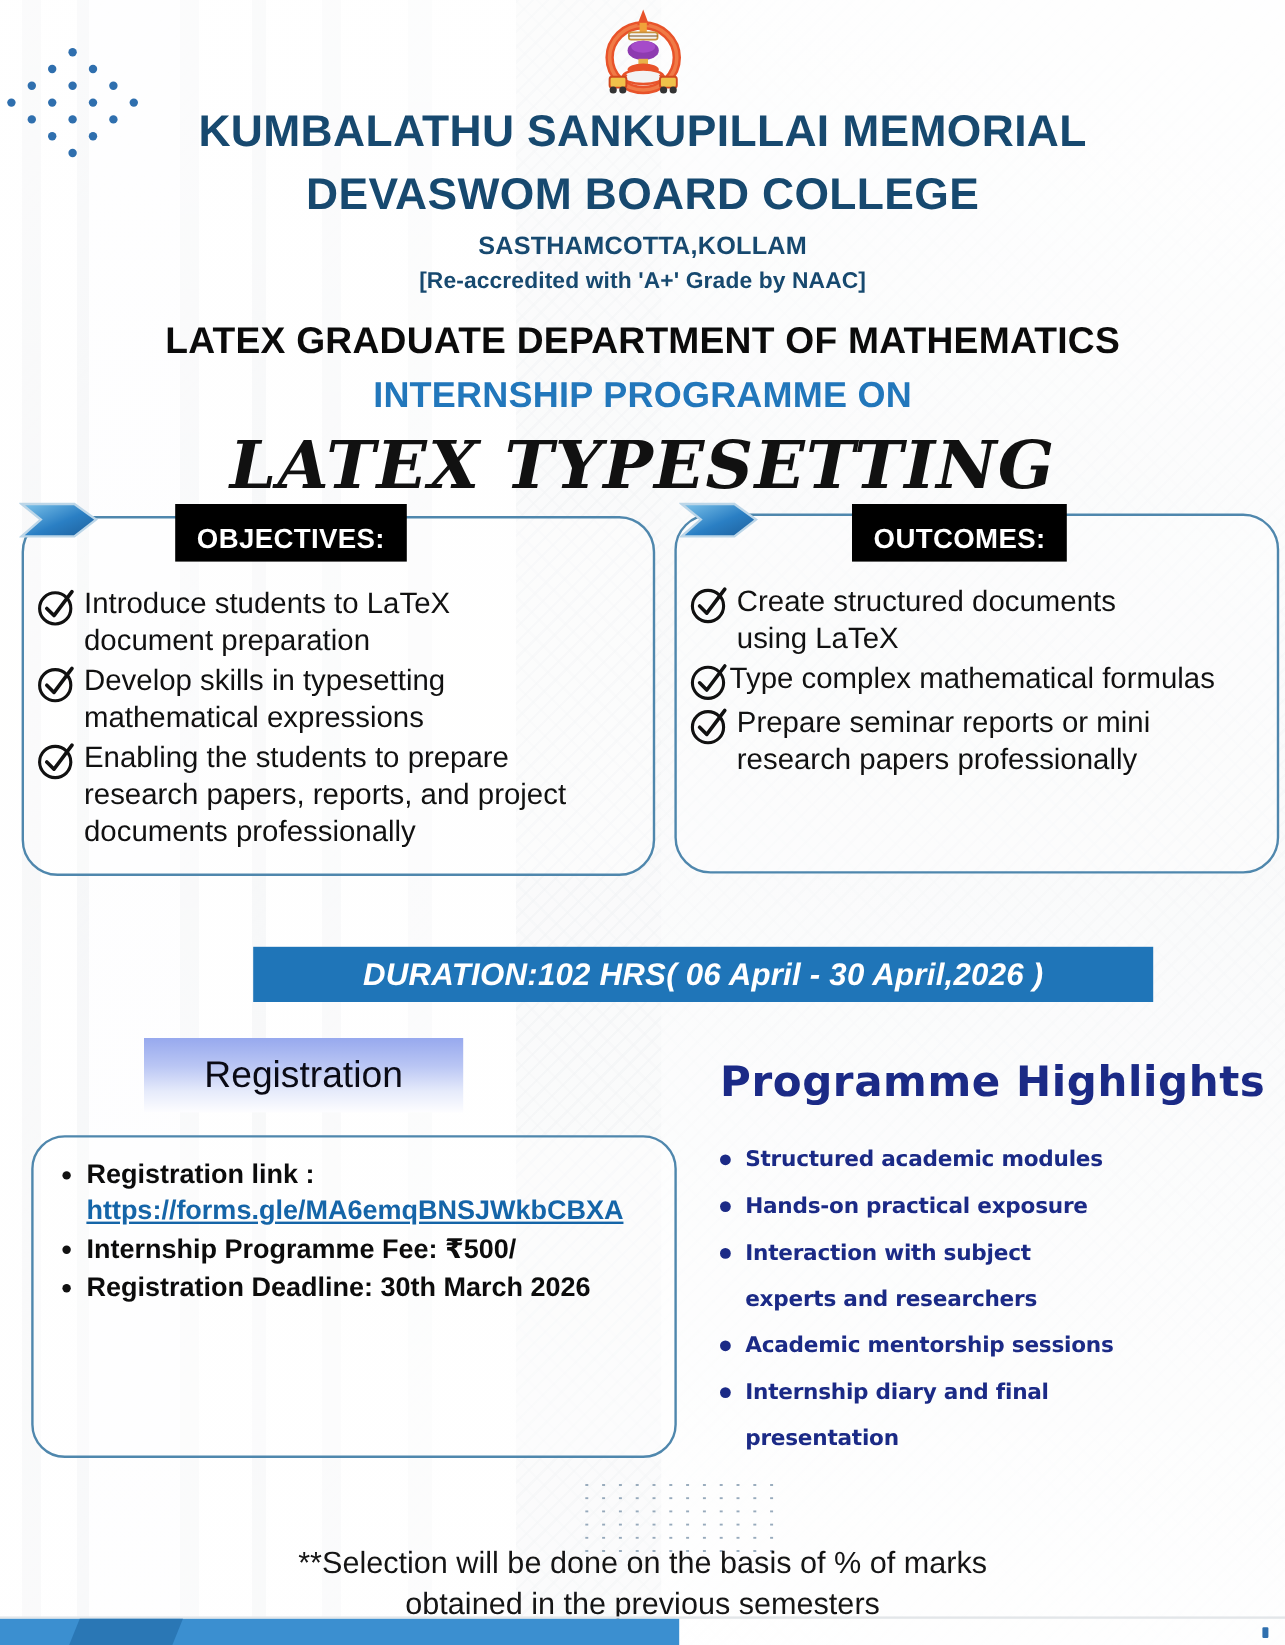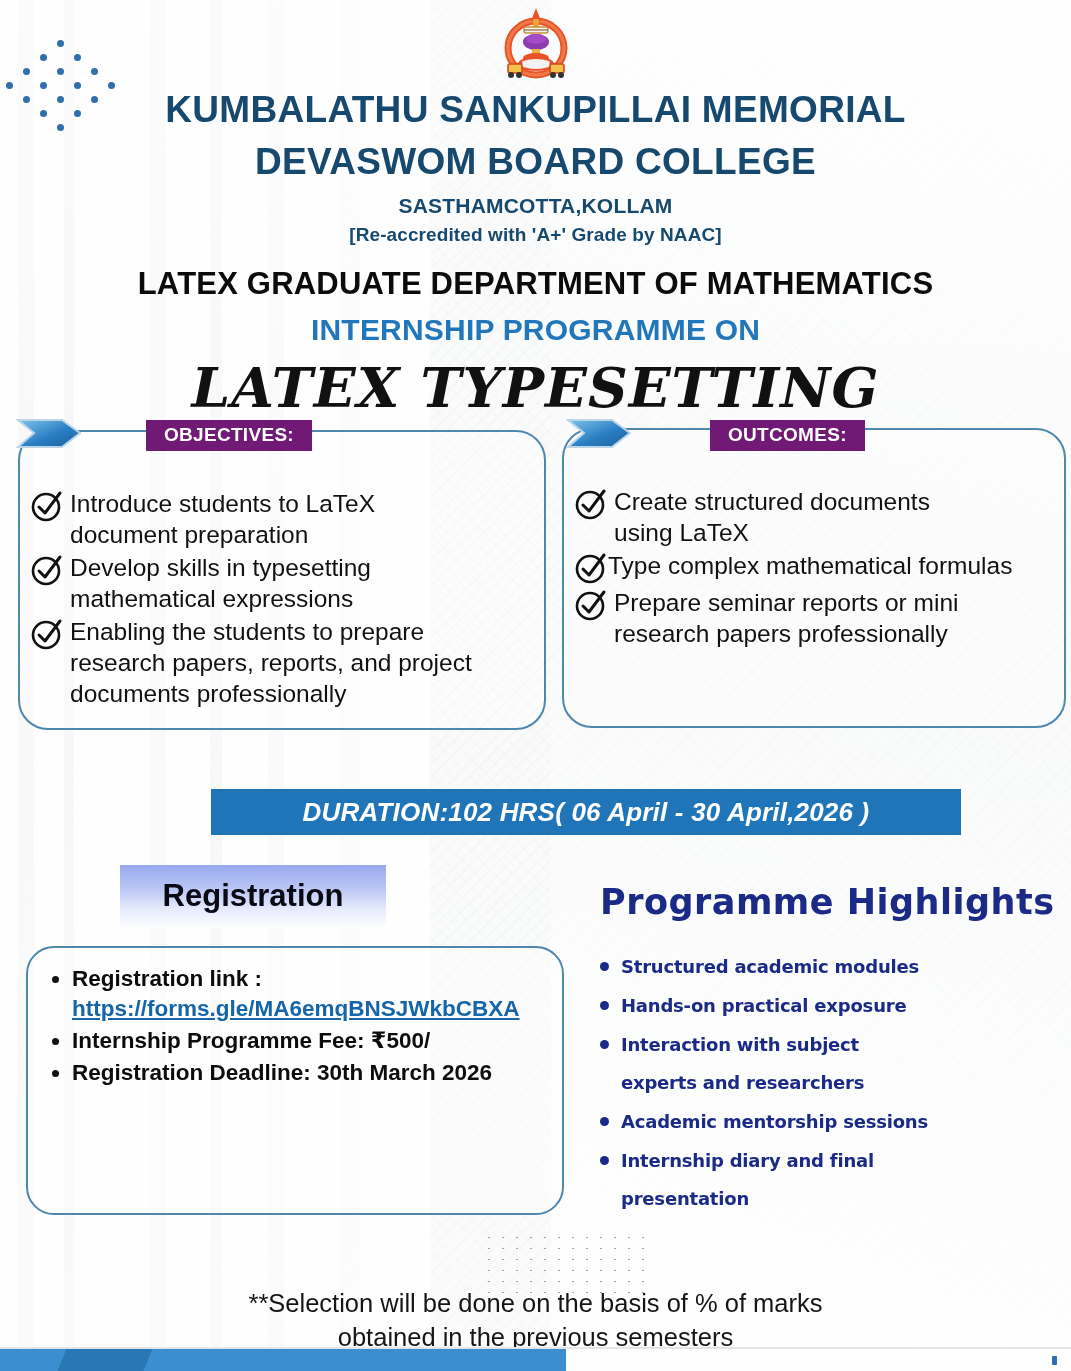--- a/index.html
+++ b/index.html
@@ -77,43 +77,43 @@
 
   
   .card{position:absolute;border:2px solid #4f87ad;border-radius:30px;
     background:rgba(255,255,255,.34);}
   #objectives-card{left:18px;top:430px;width:524px;height:296px;}
   #outcomes-card{left:562px;top:428px;width:500px;height:296px;}
 
   .chev{position:absolute;width:70px;height:38px;}
   .chev svg{display:block;}
   .card-title{
-    position:absolute;background:#701a75;color:#fff;font-weight:800;font-size:19px;
-    letter-spacing:.3px;padding:4px 18px 5px;white-space:nowrap;
+    position:absolute;background:#000000;color:#fff;font-weight:800;font-size:23px;
+    letter-spacing:.3px;padding:16px 18px 5px;white-space:nowrap;
   }
 
   .clist{position:absolute;left:10px;right:8px;top:56px;}
   .citem{display:flex;align-items:flex-start;gap:6px;margin-bottom:2px;}
   .citem .tick{flex:0 0 auto;width:34px;height:34px;margin-top:1px;}
   .citem .txt{color:#111;font-size:24.5px;line-height:31px;font-weight:400;
     font-family:"Liberation Sans",sans-serif;white-space:pre-line;}
   #outcomes-card .citem .txt{font-size:24.5px;}
   #outcomes-card .citem.tight{gap:0px;}
   #outcomes-card .citem.tight .txt{white-space:nowrap;text-align:center;}
 
   
   #duration-banner{position:absolute;left:211px;top:789px;width:750px;height:46px;
     background:#1f75b8;display:flex;align-items:center;justify-content:center;}
   #duration-banner span{color:#fff;font-weight:800;font-size:26px;letter-spacing:.2px;font-style:italic;}
 
   
   #registration-chip{position:absolute;left:120px;top:865px;width:266px;height:62px;
     background:linear-gradient(180deg,#97a9ee 0%,#bac6f4 38%,#e6ebfb 72%,#fdfdff 100%);
     display:flex;align-items:center;justify-content:center;}
-  #registration-chip span{color:#0a0a14;font-weight:700;font-size:31px;}
+  #registration-chip span{color:#0a0a14;font-weight:400;font-size:31px;}
 
   #registration-card{position:absolute;left:26px;top:946px;width:534px;height:265px;
     border:2px solid #4f87ad;border-radius:28px;background:rgba(255,255,255,.40);}
   #registration-card ul{list-style:none;margin:0;padding:16px 14px 0 18px;}
   #registration-card li{position:relative;padding-left:26px;margin-bottom:2px;
     font-weight:800;font-size:22.5px;line-height:30px;color:#0c0c0c;}
   #registration-card li:before{content:"";position:absolute;left:6px;top:12px;
     width:7px;height:7px;border-radius:50%;background:#111;}
   #registration-card li.last:before{left:8px;top:13px;width:6px;height:6px;background:#1b3f6b;}
   #registration-card a{color:#1565a8;text-decoration:underline;font-weight:800;word-break:break-all;margin-top:26px;}

